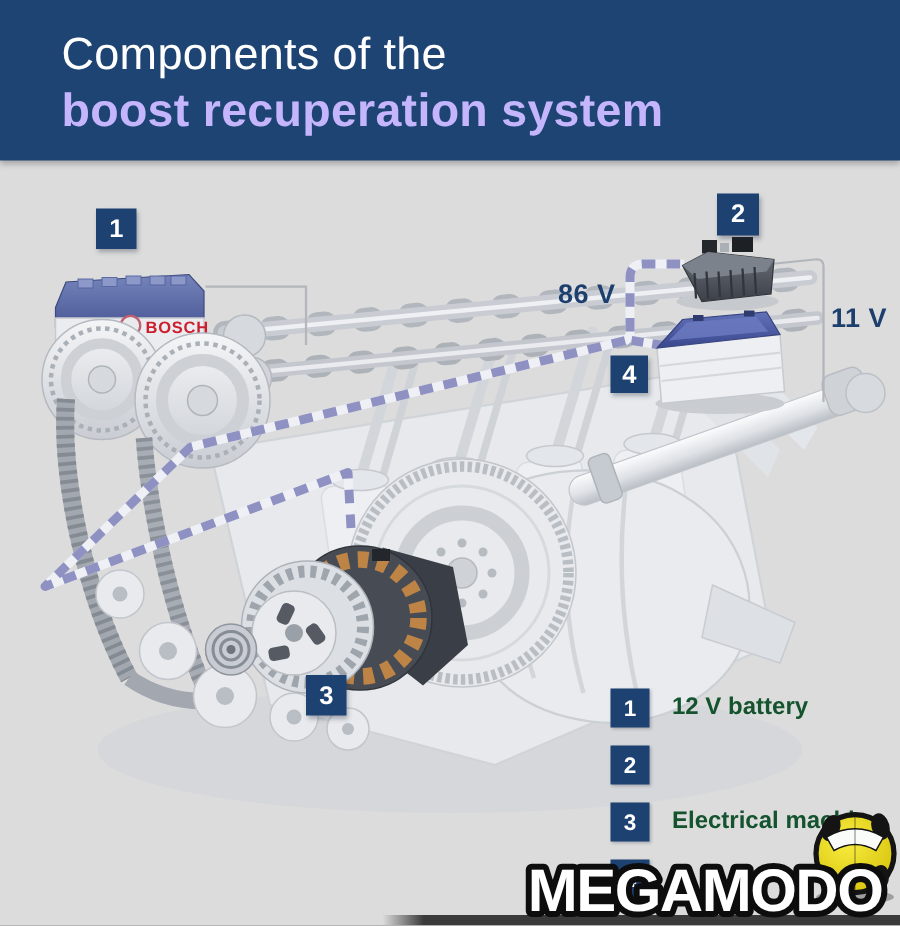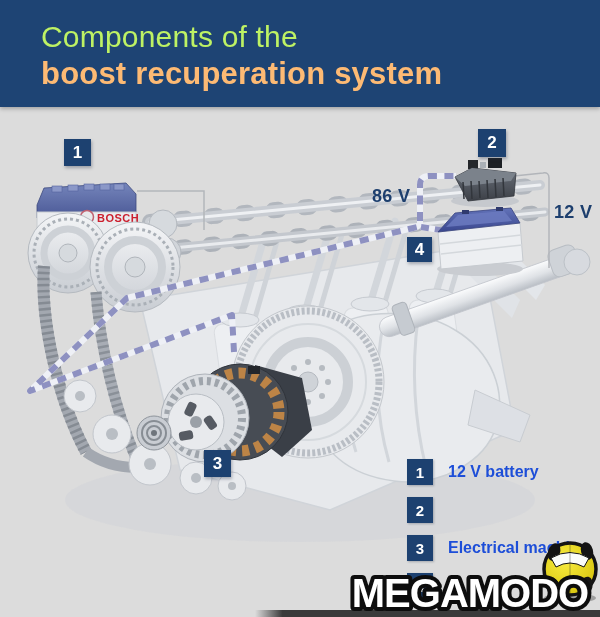--- a/index.html
+++ b/index.html
@@ -2,37 +2,37 @@
 <html><head>
 <meta charset="utf-8">
 <style>
   html,body{margin:0;padding:0;background:#9a9a9a;}
   .page{position:relative;width:600px;height:617px;overflow:hidden;background:#dcdcdc;
         font-family:"Liberation Sans",sans-serif;}
   svg{display:block;}
   .scene{position:absolute;left:0;top:0;z-index:1;}
   .header{position:absolute;left:0;top:0;width:600px;height:107px;background:#1e4474;z-index:4;
           box-shadow:0 2px 4px rgba(0,0,0,.25);}
-  .title1{position:absolute;left:41px;top:20px;font-size:30px;font-weight:400;color:#bef264;letter-spacing:.2px;}
-  .title2{position:absolute;left:41px;top:56px;font-size:31px;font-weight:700;color:#fdba74;letter-spacing:.2px;}
+  .title1{position:absolute;left:41px;top:20px;font-size:30px;font-weight:400;color:#ffffff;letter-spacing:.2px;}
+  .title2{position:absolute;left:41px;top:56px;font-size:31px;font-weight:700;color:#c4b5fd;letter-spacing:.2px;}
   .marker{position:absolute;background:#1d4170;color:#fff;display:flex;align-items:center;justify-content:center;
           font-size:17px;font-weight:700;z-index:5;box-shadow:1px 2px 3px rgba(40,50,70,.35);}
   .m1{left:64px;top:139px;width:27px;height:27px;}
   .m2{left:478px;top:129px;width:28px;height:28px;}
   .m3{left:204px;top:450px;width:27px;height:27px;}
   .m4{left:407px;top:237px;width:25px;height:25px;}
   .vlabel{position:absolute;font-size:18px;font-weight:700;color:#1d3f6e;z-index:5;letter-spacing:.3px;}
   .v48{left:372px;top:186px;}
   .v12{left:554px;top:202px;}
   .legend{position:absolute;left:407px;top:459px;z-index:5;}
   .legend-row{display:flex;align-items:center;height:26px;margin-bottom:12px;}
   .legend-box{width:26px;height:26px;background:#1d4170;color:#fff;font-size:15px;font-weight:700;
               display:flex;align-items:center;justify-content:center;flex:0 0 26px;
               box-shadow:1px 1px 2px rgba(40,50,70,.3);}
-  .legend-label{margin-left:15px;font-size:16px;font-weight:700;color:#1d4ed8;white-space:nowrap;}
+  .legend-label{margin-left:15px;font-size:16px;font-weight:700;color:#14532d;white-space:nowrap;}
   .watermark{position:absolute;left:250px;top:537px;z-index:10;}
 </style>
 </head>
 <body>
 
 <div class="page">
 
   <svg class="scene" width="600" height="617" viewBox="0 0 600 617">
     <defs>
       <linearGradient id="gMetal" x1="0" y1="0" x2="0" y2="1">
@@ -257,21 +257,21 @@
     <div class="title1">Components of the</div>
     <div class="title2">boost recuperation system</div>
   </div>
 
   <div class="marker m1">1</div>
   <div class="marker m2">2</div>
   <div class="marker m3">3</div>
   <div class="marker m4">4</div>
 
   <div class="vlabel v48">86 V</div>
-  <div class="vlabel v12">12 V</div>
+  <div class="vlabel v12">11 V</div>
 
   <div class="legend">
     <div class="legend-row">
       <div class="legend-box">1</div>
       <div class="legend-label">12 V battery</div>
     </div>
     <div class="legend-row">
       <div class="legend-box">2</div>
     </div>
     <div class="legend-row">

